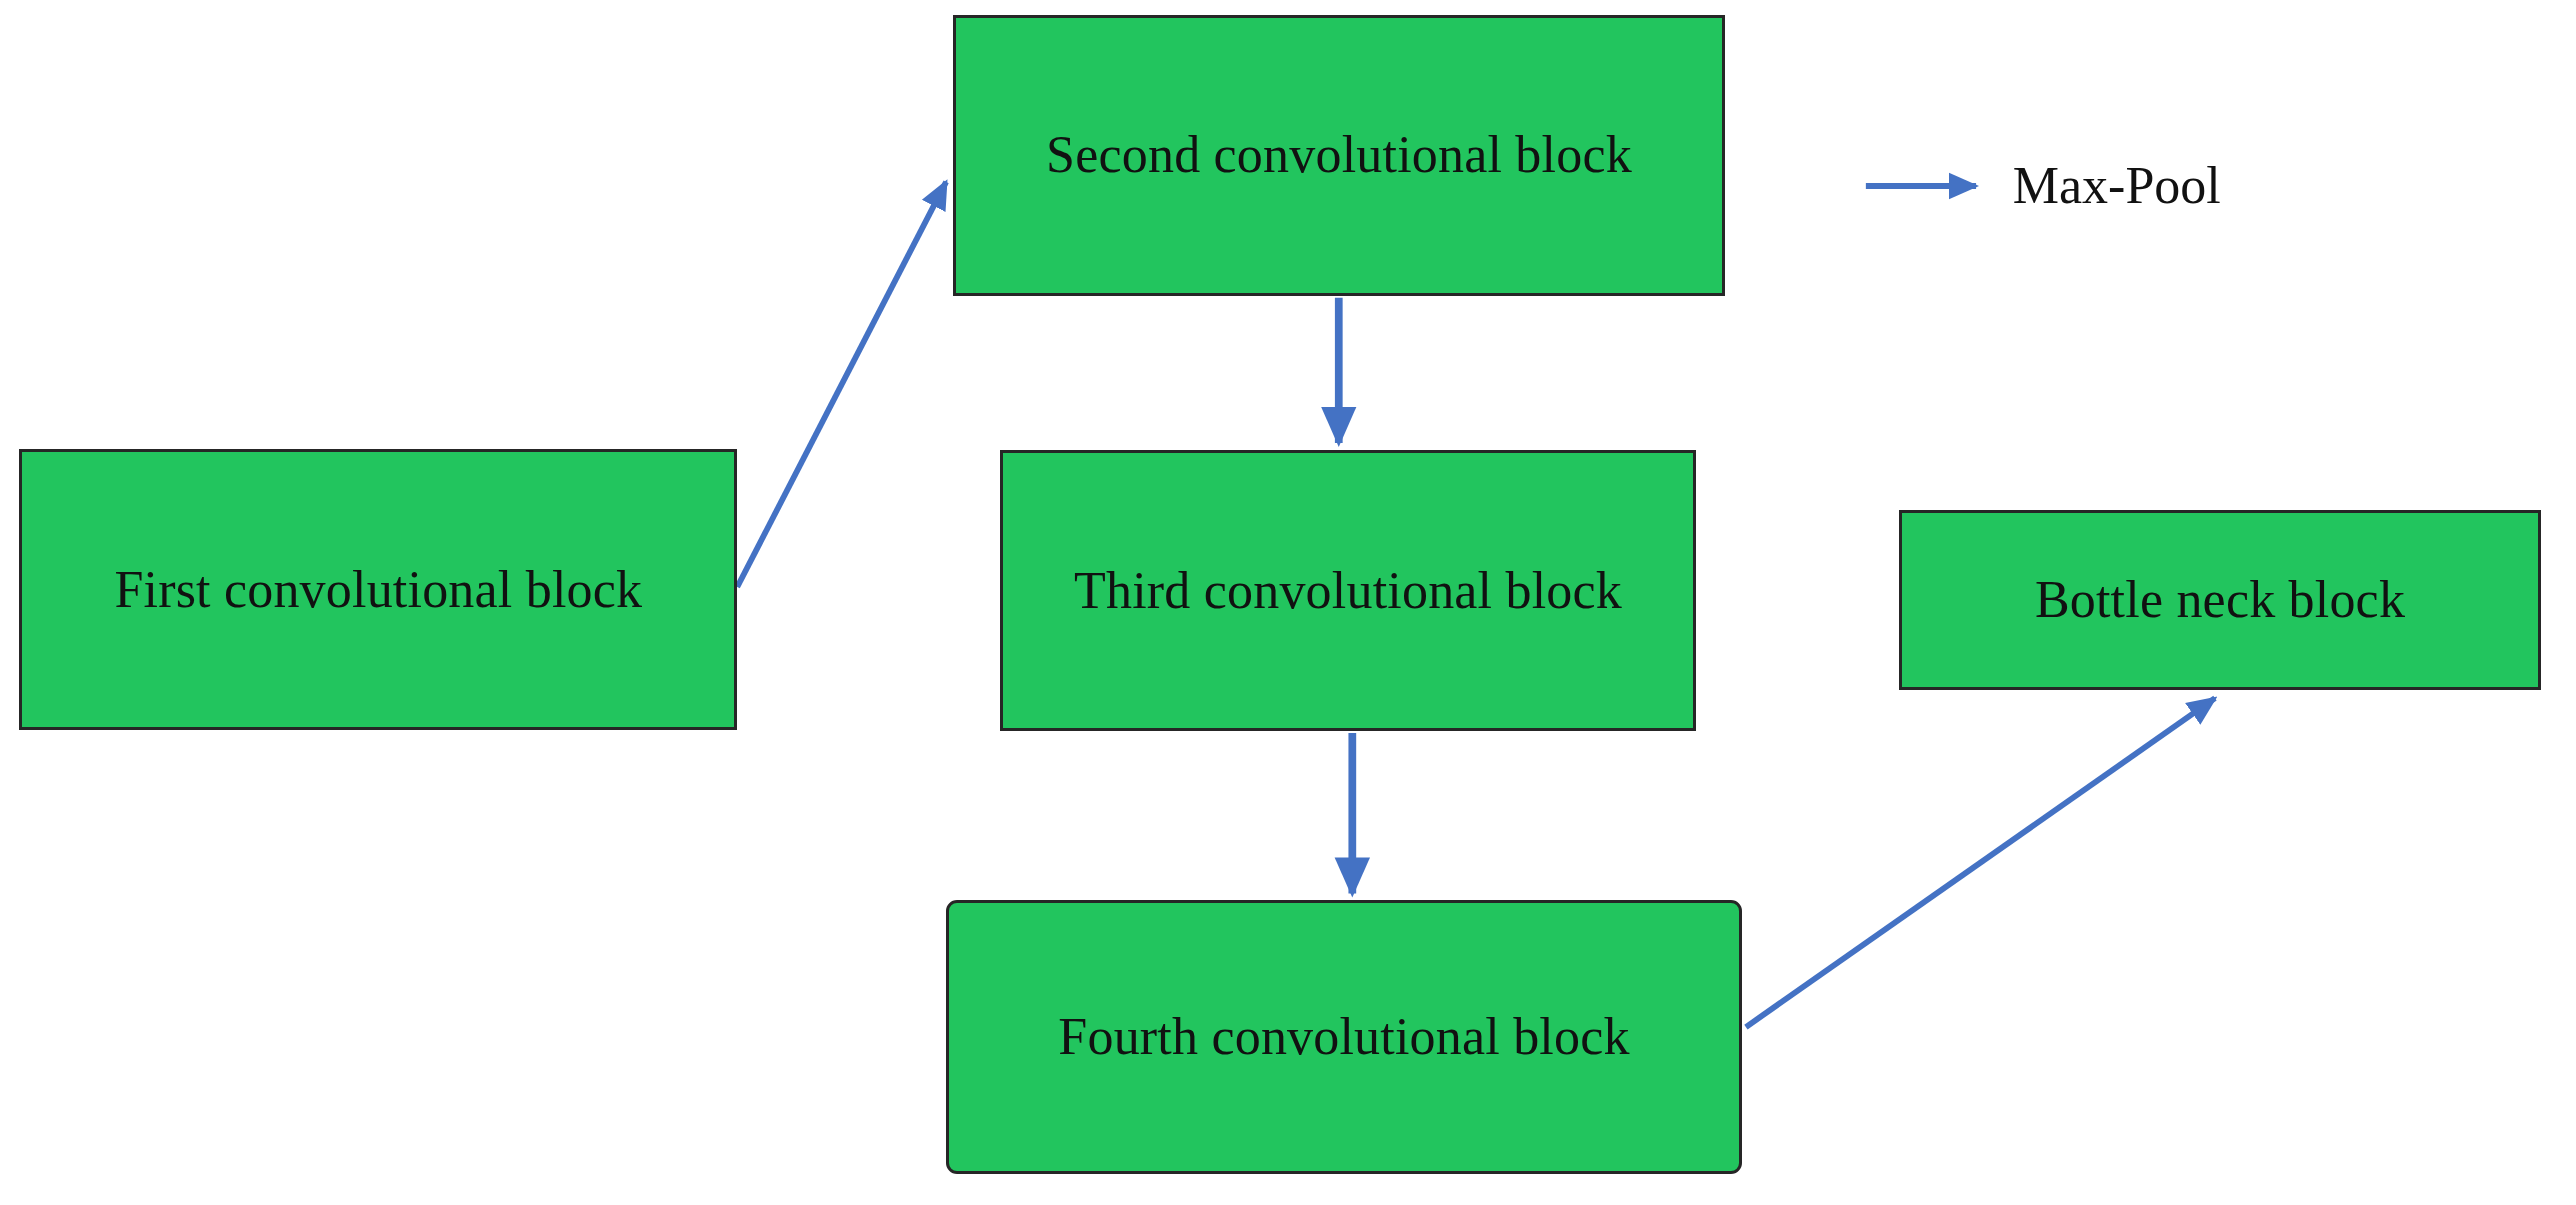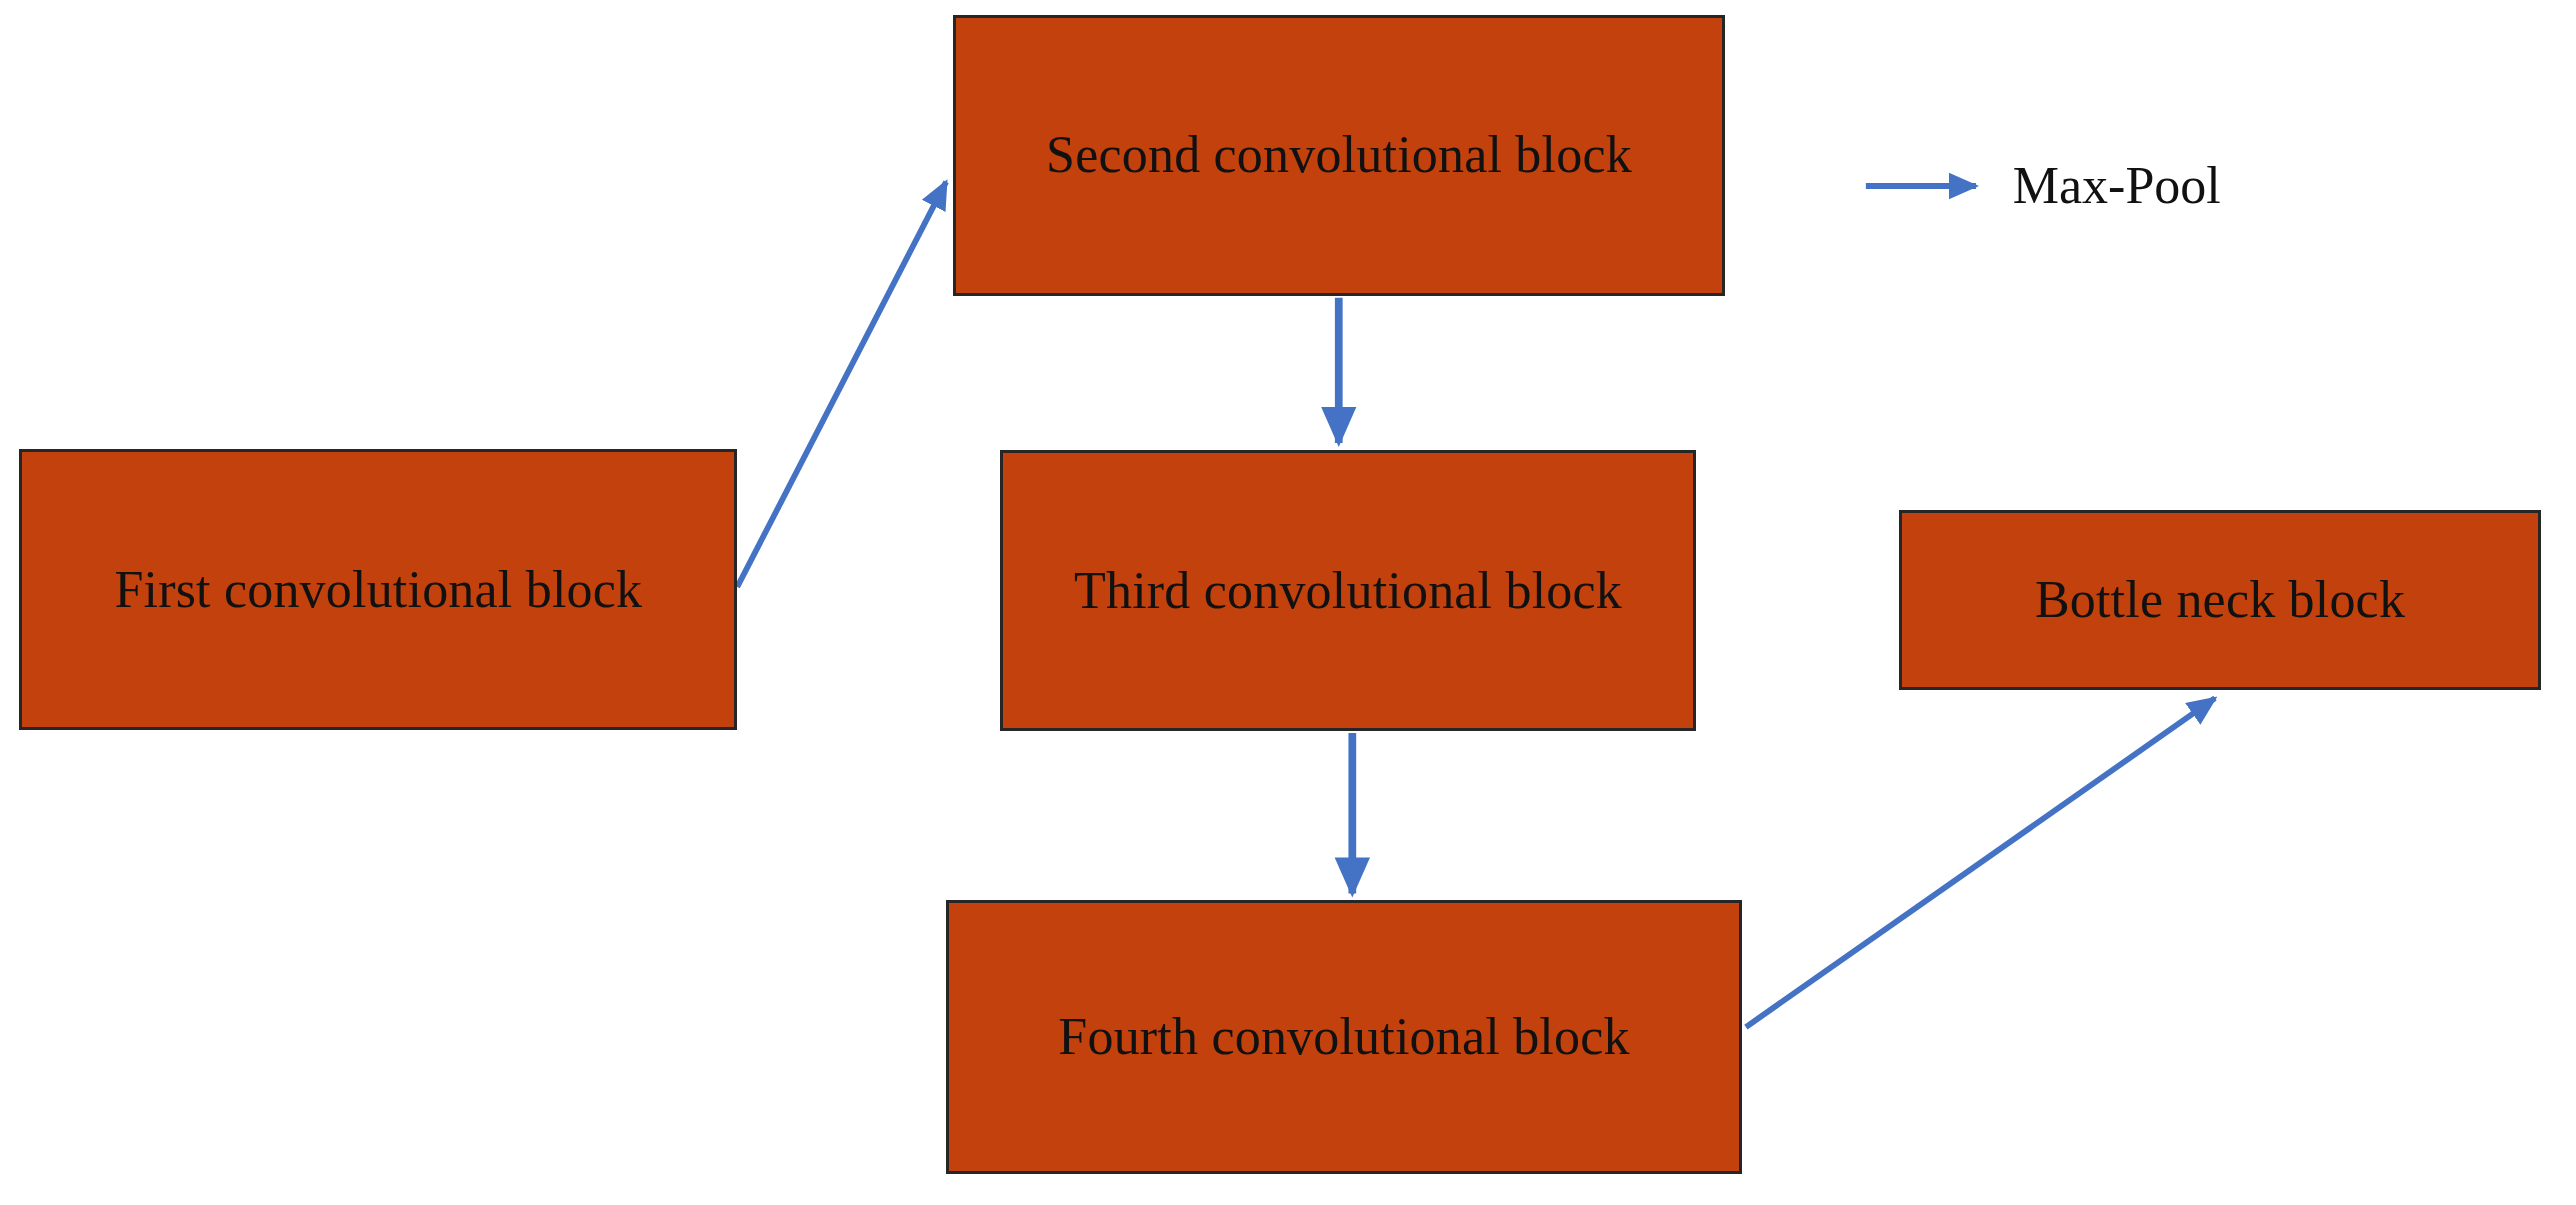--- a/index.html
+++ b/index.html
@@ -12,40 +12,40 @@
     width: 2576px;
     height: 1205px;
     background: #ffffff;
     overflow: hidden;
     font-family: "Liberation Serif", "DejaVu Serif", serif;
   }
   .block {
     position: absolute;
     box-sizing: border-box;
     border: 3.9px solid #262626;
-    background: #c2410c;
+    background: #22c55e;
     display: flex;
     align-items: center;
     justify-content: center;
     text-align: center;
     color: #111111;
     font-size: 52px;
     line-height: 1.42;
     letter-spacing: 0.2px;
     padding: 0 25px;
     z-index: 3;
   }
   .block .label {
     display: block;
     width: 100%;
   }
   #block-first  { left: 19.3px;   top: 449px;  width: 718px;  height: 281px; }
   #block-second { left: 953px;  top: 14.5px;   width: 772px;  height: 281px; }
   #block-third  { left: 1000px; top: 450px;  width: 696px;  height: 281px; }
-  #block-fourth { left: 946px;  top: 900px;  width: 796px;  height: 274px; }
+  #block-fourth { left: 946px;  top: 900px;  width: 796px;  height: 274px; border-radius: 11px; }
   #block-bottleneck {
     left: 1899px; top: 510px; width: 642px; height: 180px;
   }
   #arrows {
     position: absolute;
     left: 0; top: 0;
     width: 2576px;
     height: 1205px;
     z-index: 2;
   }

